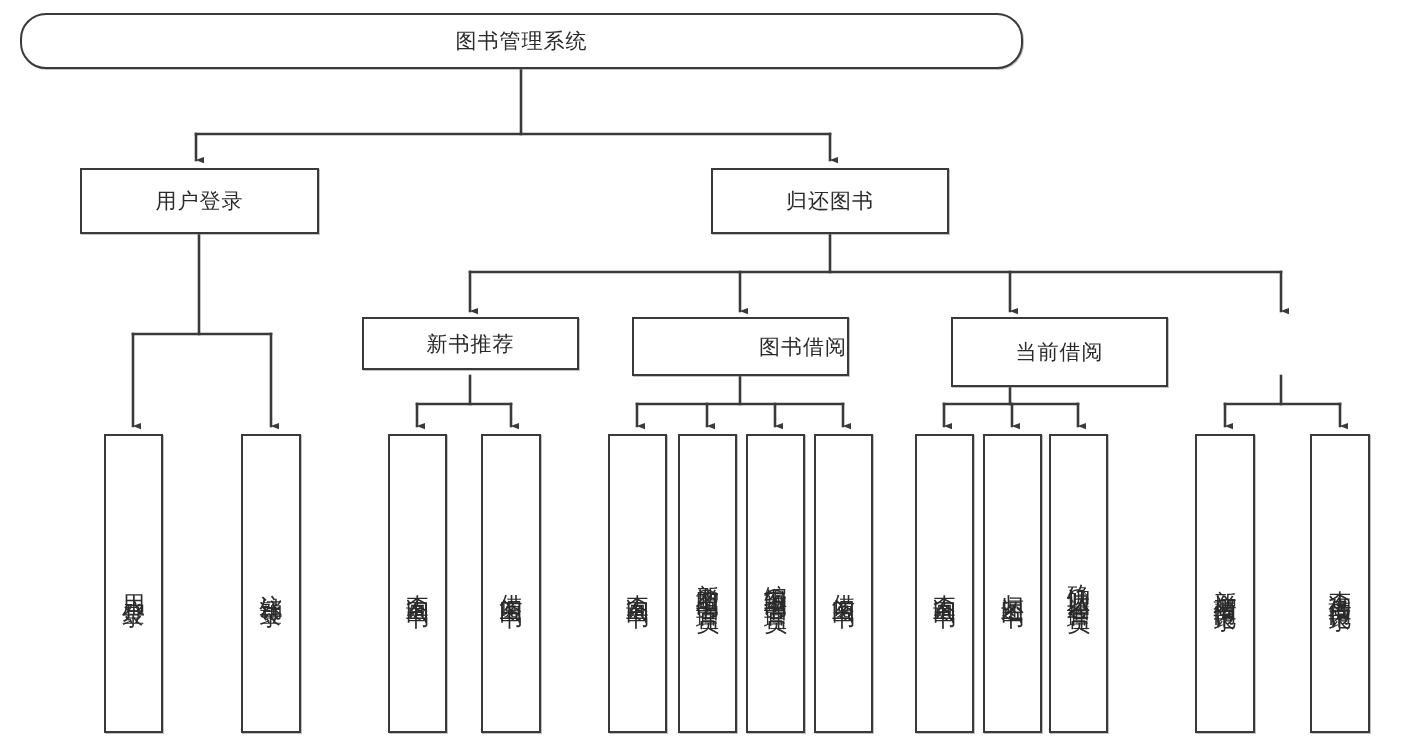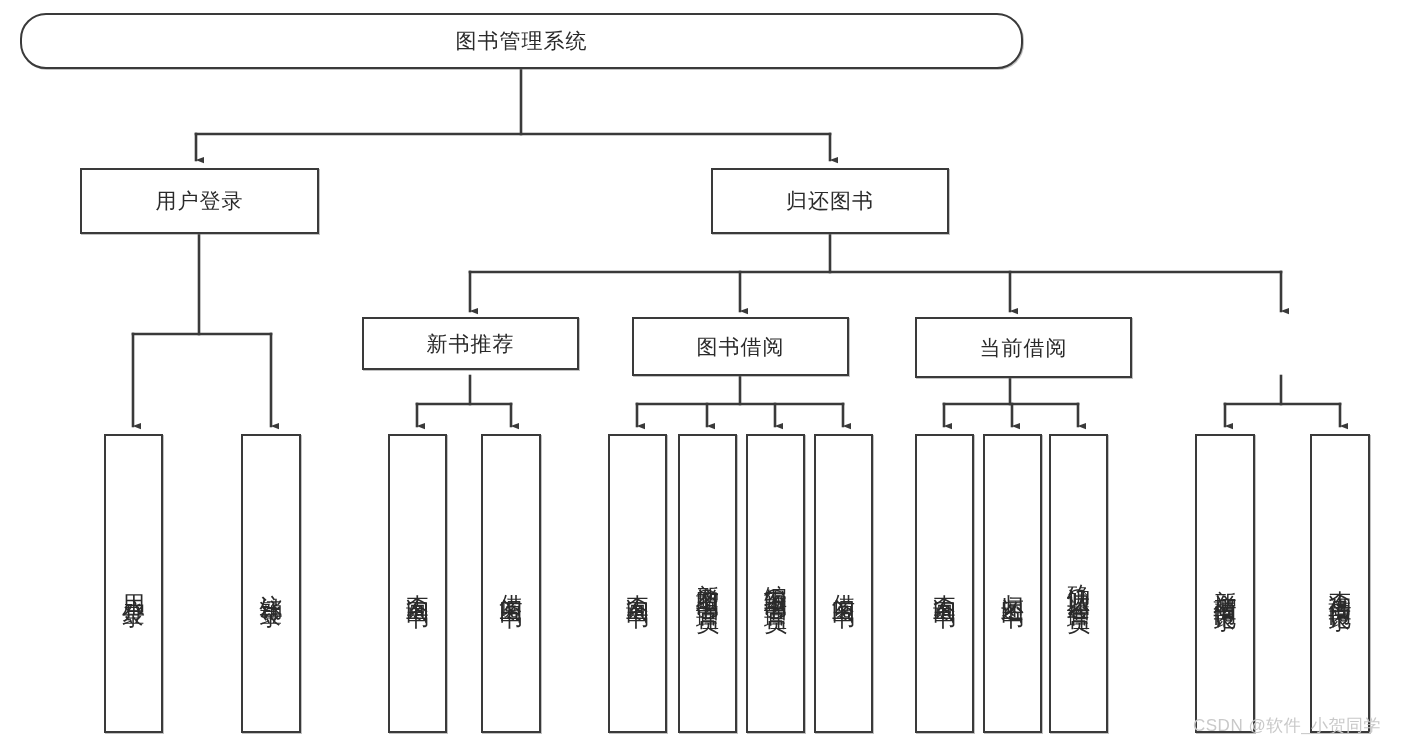--- a/index.html
+++ b/index.html
@@ -121,24 +121,24 @@
   <div class="node-box node-h" style="left:80px; top:168px; width:239px; height:66px;">
     <span>用户登录</span>
   </div>
   <div class="node-box node-h" style="left:711px; top:168px; width:238px; height:66px;">
     <span>归还图书</span>
   </div>
 
   <div class="node-box node-h" style="left:362px; top:317px; width:217px; height:53px;">
     <span>新书推荐</span>
   </div>
-  <div class="node-box node-h" style="left:632px; top:317px; width:217px; height:59px;">
+  <div class="node-box node-h" style="left:632px; top:317px; width:217px; height:59px;justify-content:flex-end;">
     <span>图书借阅</span>
   </div>
-  <div class="node-box node-h" style="left:915px; top:317px; width:217px; height:61px;">
+  <div class="node-box node-h" style="left:951px; top:317px; width:217px; height:70px;">
     <span>当前借阅</span>
   </div>
 
   <div class="node-box node-v" style="left:104px; top:434px; width:59px; height:299px;">
     <span>用户登录</span>
   </div>
   <div class="node-box node-v" style="left:241px; top:434px; width:60px; height:299px;">
     <span>注销登录</span>
   </div>
 
@@ -172,15 +172,14 @@
     <span>确认归还（管理员）</span>
   </div>
 
   <div class="node-box node-v" style="left:1195px; top:434px; width:60px; height:299px;">
     <span>新增借阅记录</span>
   </div>
   <div class="node-box node-v" style="left:1310px; top:434px; width:60px; height:299px;">
     <span>查询借阅记录</span>
   </div>
 
-  <div class="watermark" style="left:1193px; top:714px;">CSDN @软件_小贺同学</div>
 
 </div>
 
 </body></html>

